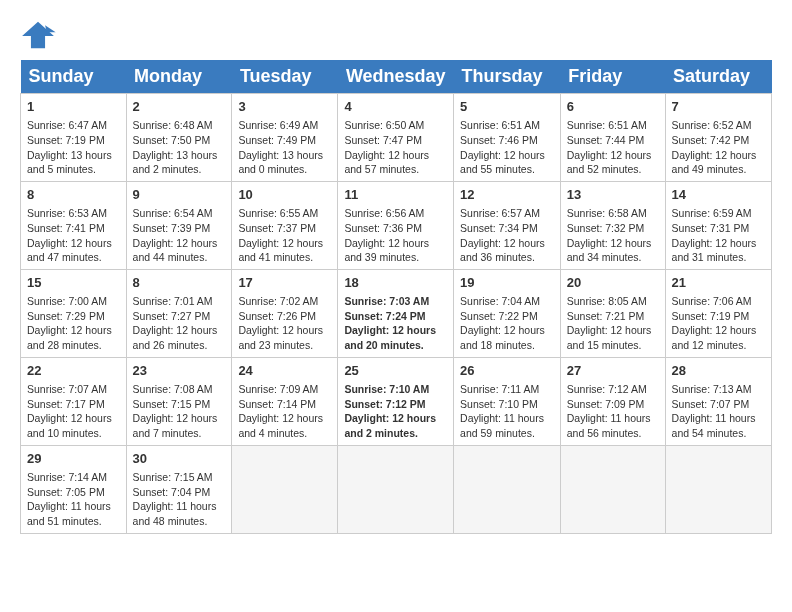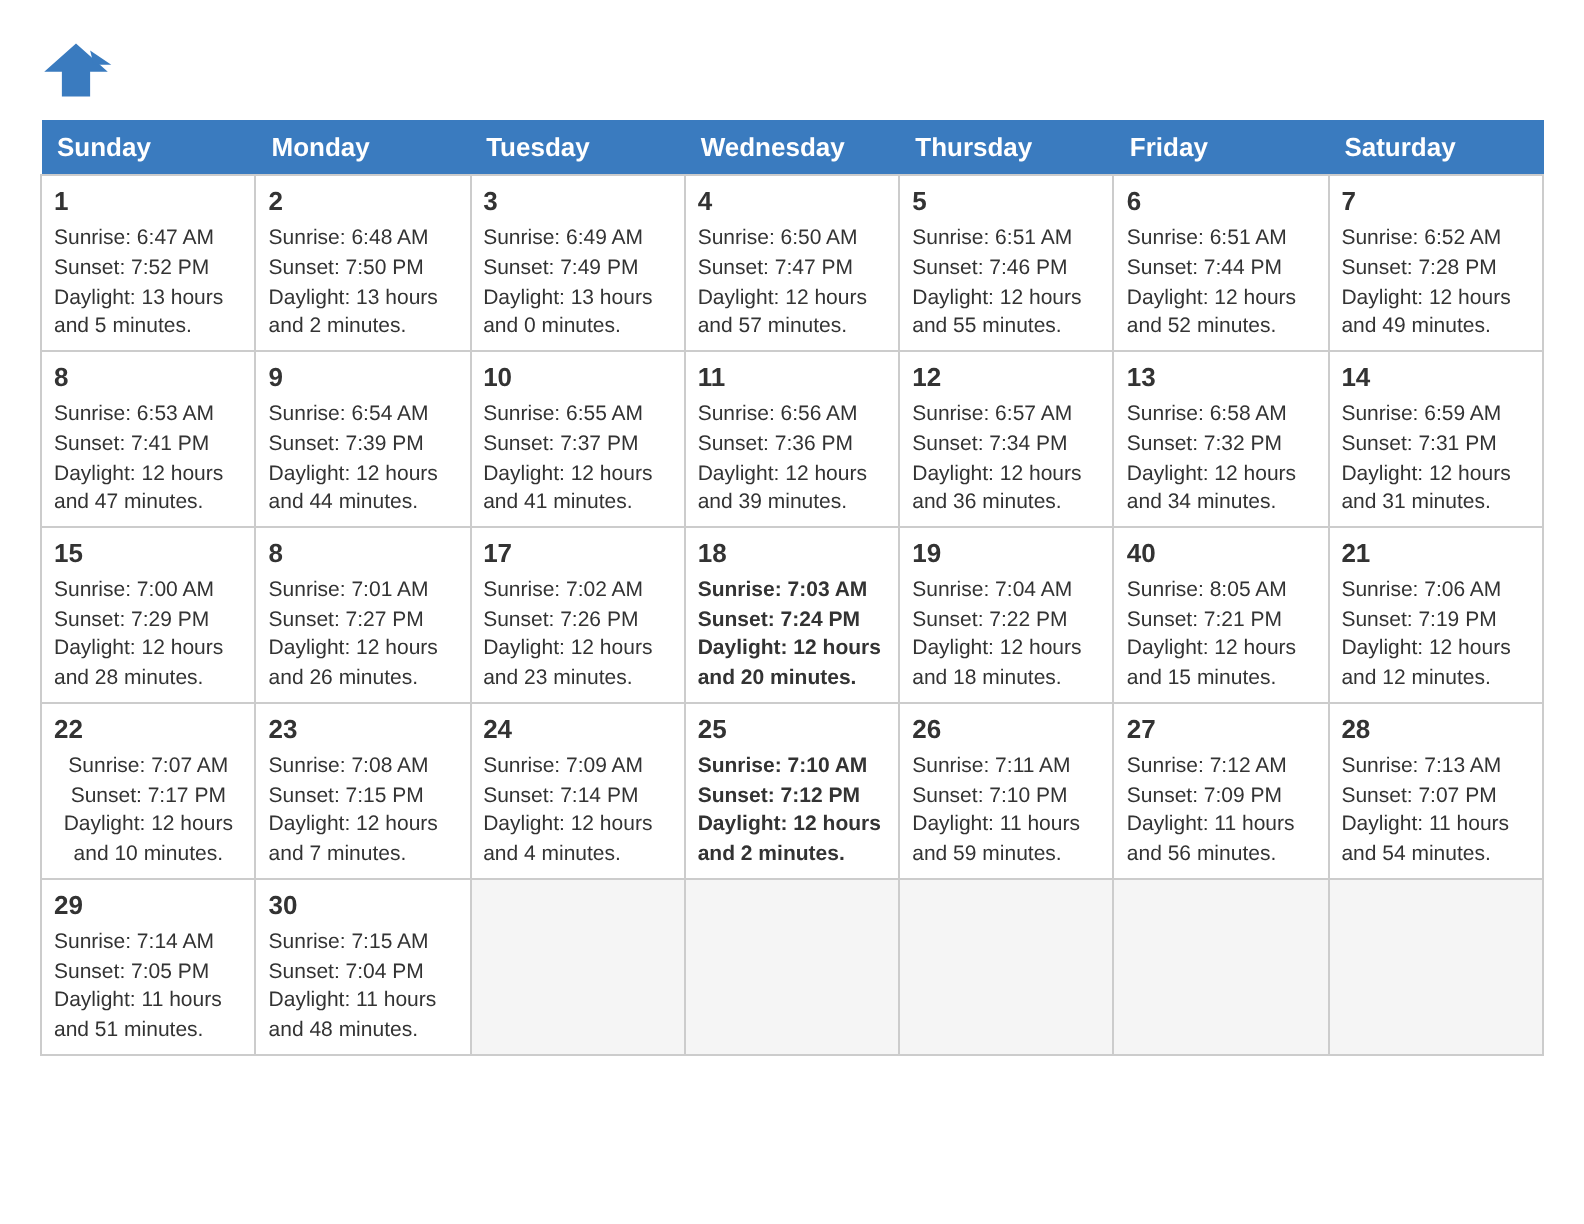--- a/index.html
+++ b/index.html
@@ -46,21 +46,21 @@
     table {
       width: 100%;
       border-collapse: collapse;
       font-size: 11px;
     }
     thead tr th {
       background-color: #3a7bbf;
       color: #fff;
       padding: 6px 8px;
       text-align: left;
-      font-size: 13px;
+      font-size: 18px;
       font-weight: bold;
     }
     tbody tr td {
       border: 1px solid #ccc;
       padding: 4px 6px;
       vertical-align: top;
       width: calc(100% / 7);
       min-height: 80px;
       color: #333;
       line-height: 1.4;
@@ -109,21 +109,21 @@
         <th>Thursday</th>
         <th>Friday</th>
         <th>Saturday</th>
       </tr>
   </thead>
   <tbody id="calendar-body">
   <tr>
         <td>
           <span class="day-num">1</span>
           <div class="day-info" style="white-space: pre-line;">Sunrise: 6:47 AM
-Sunset: 7:52 PM
+Sunset: 7:19 PM
 Daylight: 13 hours
 and 5 minutes.</div>
         </td>
         <td>
           <span class="day-num">2</span>
           <div class="day-info" style="white-space: pre-line;">Sunrise: 6:48 AM
 Sunset: 7:50 PM
 Daylight: 13 hours
 and 2 minutes.</div>
         </td>
@@ -151,21 +151,21 @@
         <td>
           <span class="day-num">6</span>
           <div class="day-info" style="white-space: pre-line;">Sunrise: 6:51 AM
 Sunset: 7:44 PM
 Daylight: 12 hours
 and 52 minutes.</div>
         </td>
         <td>
           <span class="day-num">7</span>
           <div class="day-info" style="white-space: pre-line;">Sunrise: 6:52 AM
-Sunset: 7:28 PM
+Sunset: 7:42 PM
 Daylight: 12 hours
 and 49 minutes.</div>
         </td>
       </tr>
       <tr>
         <td>
           <span class="day-num">8</span>
           <div class="day-info" style="white-space: pre-line;">Sunrise: 6:53 AM
 Sunset: 7:41 PM
 Daylight: 12 hours
@@ -244,38 +244,38 @@
 and 20 minutes.</div>
         </td>
         <td>
           <span class="day-num">19</span>
           <div class="day-info" style="white-space: pre-line;">Sunrise: 7:04 AM
 Sunset: 7:22 PM
 Daylight: 12 hours
 and 18 minutes.</div>
         </td>
         <td>
-          <span class="day-num">40</span>
+          <span class="day-num">20</span>
           <div class="day-info" style="white-space: pre-line;">Sunrise: 8:05 AM
 Sunset: 7:21 PM
 Daylight: 12 hours
 and 15 minutes.</div>
         </td>
         <td>
           <span class="day-num">21</span>
           <div class="day-info" style="white-space: pre-line;">Sunrise: 7:06 AM
 Sunset: 7:19 PM
 Daylight: 12 hours
 and 12 minutes.</div>
         </td>
       </tr>
       <tr>
         <td>
           <span class="day-num">22</span>
-          <div class="day-info" style="white-space: pre-line; text-align: center;">Sunrise: 7:07 AM
+          <div class="day-info" style="white-space: pre-line;">Sunrise: 7:07 AM
 Sunset: 7:17 PM
 Daylight: 12 hours
 and 10 minutes.</div>
         </td>
         <td>
           <span class="day-num">23</span>
           <div class="day-info" style="white-space: pre-line;">Sunrise: 7:08 AM
 Sunset: 7:15 PM
 Daylight: 12 hours
 and 7 minutes.</div>

